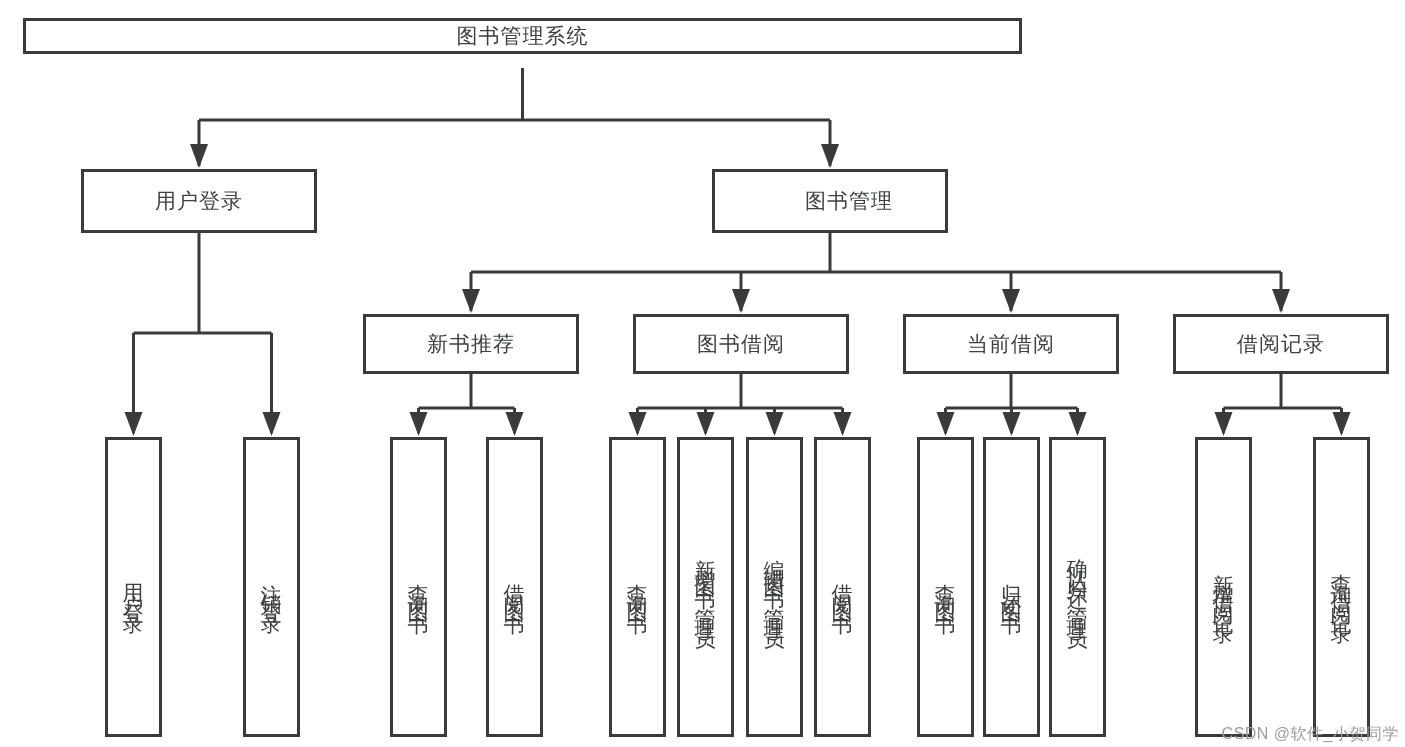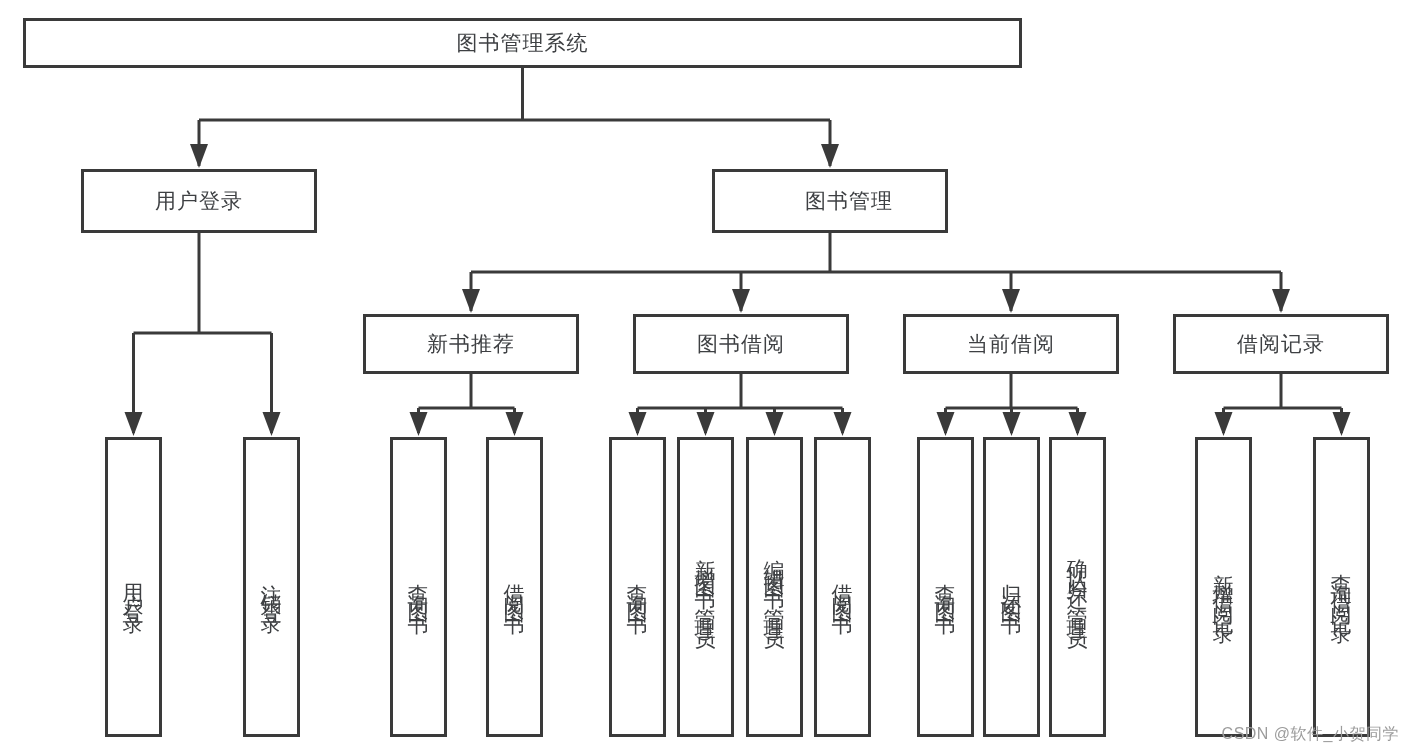--- a/index.html
+++ b/index.html
@@ -106,21 +106,21 @@
       <polygon points="1011.5,436 1002.5,412 1020.5,412"></polygon>
       <polygon points="1077.5,436 1068.5,412 1086.5,412"></polygon>
     </g>
     <g>
       <path d="M1281 374 L1281 408 M1223.5 408 L1341.5 408 M1223.5 408 L1223.5 433 M1341.5 408 L1341.5 433"></path>
       <polygon points="1223.5,436 1214.5,412 1232.5,412"></polygon>
       <polygon points="1341.5,436 1332.5,412 1350.5,412"></polygon>
     </g>
   </svg>
 
-  <div class="node node-h" style="left:23px; top:18px; width:999px; height:50px;">
+  <div class="node node-h" style="left:23px; top:18px; width:999px; height:36px;">
     <span>图书管理系统</span>
   </div>
 
   <div class="node node-h" style="left:81px; top:169px; width:236px; height:64px;">
     <span>用户登录</span>
   </div>
   <div class="node node-h" style="left:712px; top:169px; width:236px; height:64px;padding-left:38px;">
     <span>图书管理</span>
   </div>
 

